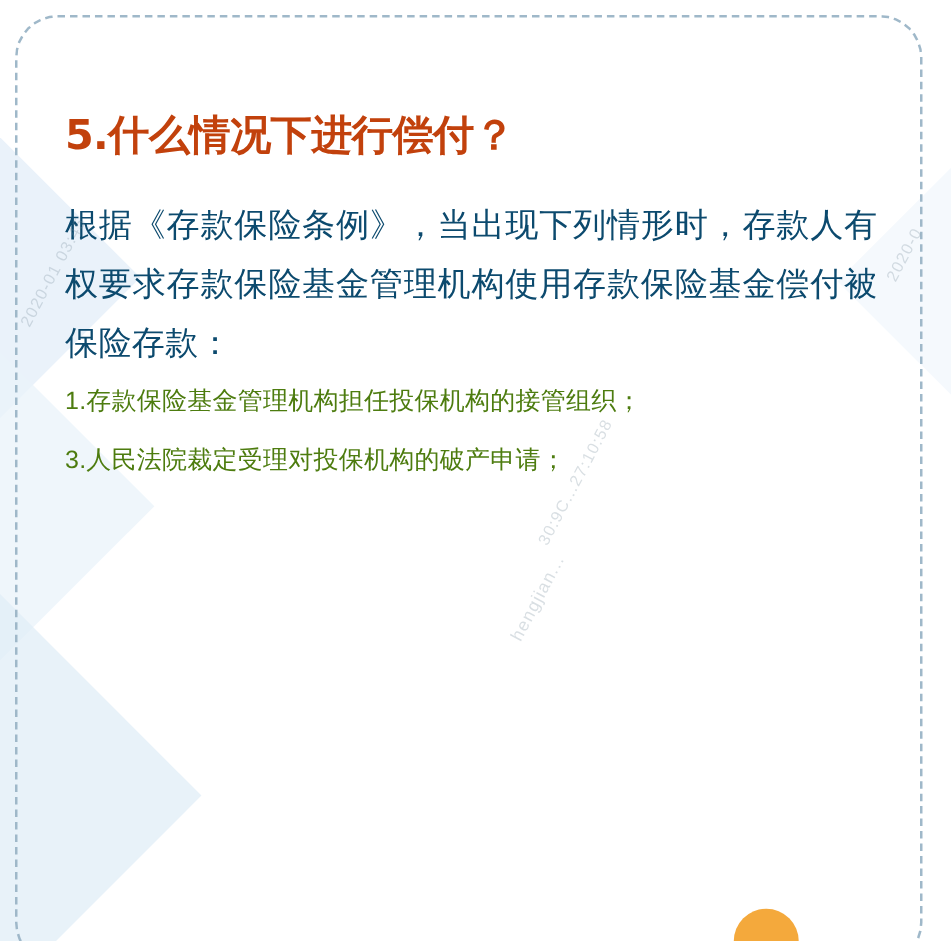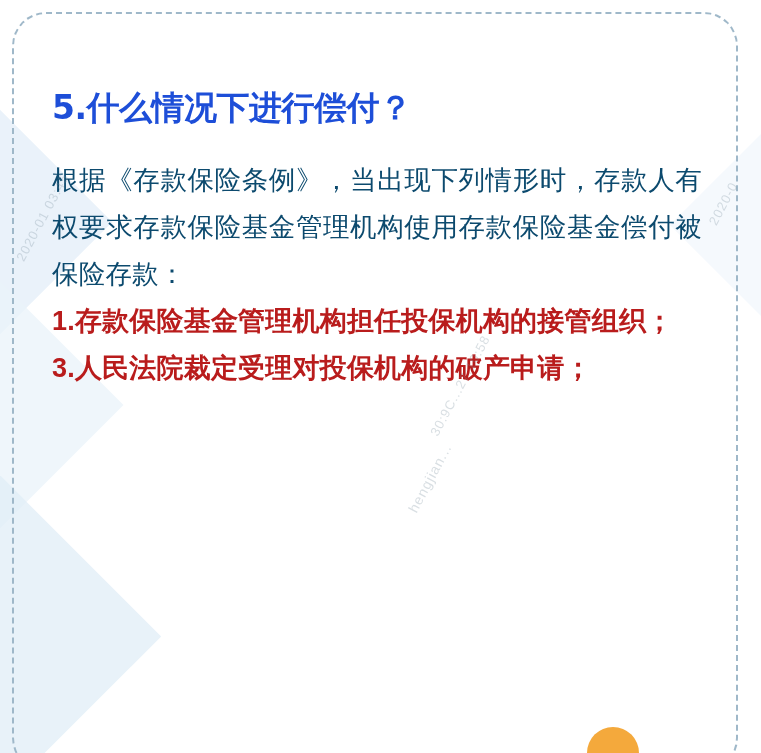--- a/index.html
+++ b/index.html
@@ -79,46 +79,45 @@
     left: 52px;
     top: 86px;
     width: 650px;
   }
 
   .heading {
     font-family: "DejaVu Sans", sans-serif;
     font-weight: bold;
     font-size: 33px;
     letter-spacing: -0.5px;
-    color: #1d4ed8;
+    color: #c2410c;
     margin: 0 0 26px 0;
     white-space: nowrap;
   }
 
   .para {
     font-size: 26.5px;
     line-height: 47px;
     color: #0c4a6e;
     margin: 0;
     text-align: justify;
     text-justify: inter-character;
     letter-spacing: 0.2px;
   }
   .para.first {
     text-indent: 0;
   }
   .list-line {
-    font-size: 27px;
+    font-size: 20px;
     line-height: 47px;
-    color: #b91c1c;
+    color: #4d7c0f;
     margin: 0;
     text-align: justify;
     text-justify: inter-character;
     letter-spacing: 0.2px;
-    font-weight: bold;
   }
 
   
   .wm {
     position: absolute;
     color: rgba(120, 140, 155, 0.28);
     font-size: 13px;
     font-family: "Liberation Sans", sans-serif;
     white-space: nowrap;
     pointer-events: none;

